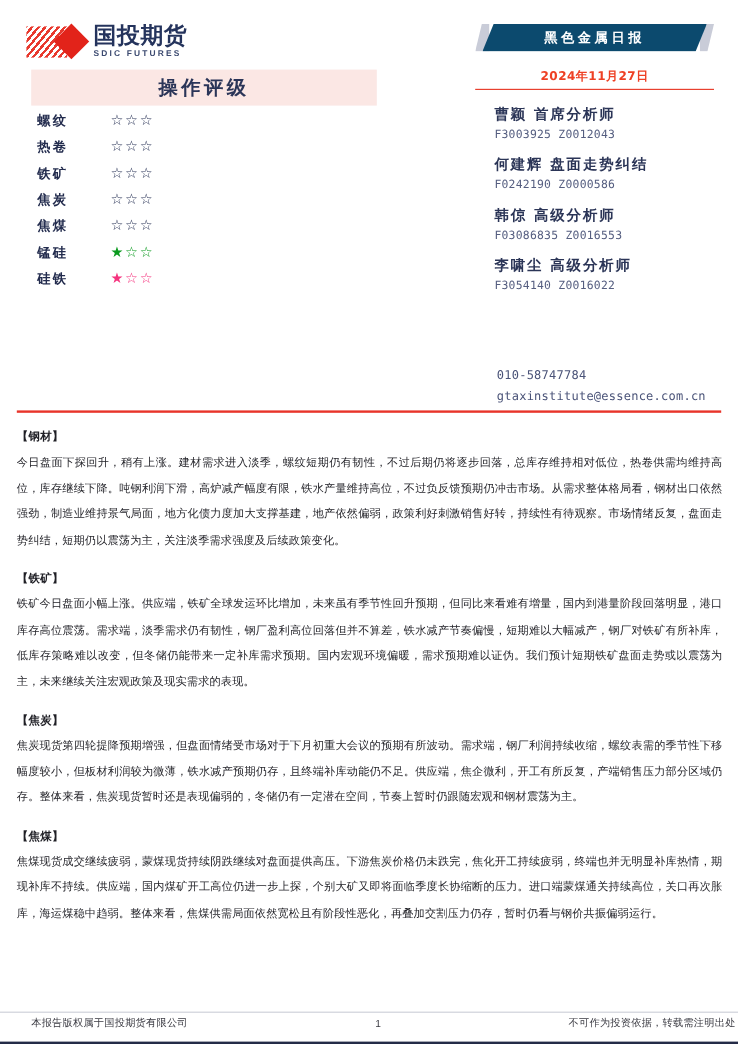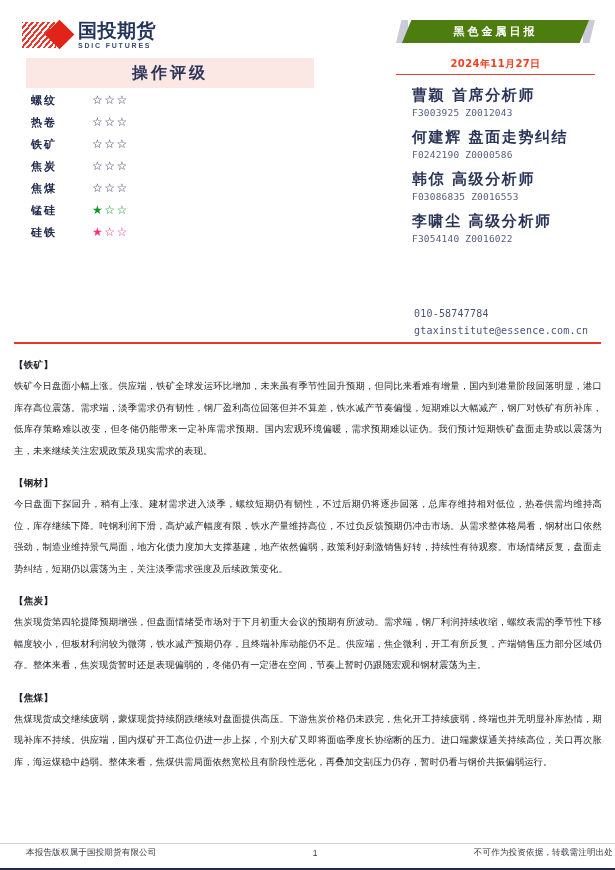--- a/index.html
+++ b/index.html
@@ -159,21 +159,21 @@
   .ribbon-tip-r {
     right: 0;
     clip-path: polygon(0 0, 100% 0, 54% 100%, 0 100%);
   }
   .ribbon-body {
     position: absolute;
     left: 6px;
     top: 0;
     width: 187px;
     height: 23px;
-    background: #4d7c0f;
+    background: #0c4a6e;
     clip-path: polygon(5% 0, 100% 0, 95% 100%, 0 100%);
     display: flex;
     align-items: center;
     justify-content: center;
   }
   .ribbon-title {
     font-family: "DejaVu Serif", "Liberation Serif", serif;
     font-size: 11px;
     font-weight: bold;
     color: #ffffff;
@@ -197,21 +197,21 @@
   }
 
   .analysts {
     position: absolute;
     left: 412px;
     top: 88px;
     width: 200px;
   }
   .analyst-name {
     font-family: "DejaVu Serif", "Liberation Serif", serif;
-    font-size: 15px;
+    font-size: 12px;
     font-weight: bold;
     color: #2b3557;
     letter-spacing: 1.6px;
     line-height: 14px;
     margin-bottom: 4px;
   }
   .analyst-code {
     font-family: "DejaVu Sans Mono", "Liberation Mono", monospace;
     font-size: 9.5px;
     color: #555e80;
@@ -390,26 +390,26 @@
     <div class="contact">
       <div class="contact-line">010-58747784</div>
       <div class="contact-line">gtaxinstitute@essence.com.cn</div>
     </div>
 
     <div class="header-rule"></div>
   </div>
 
   <div class="content" id="content-sections">
       <div class="section">
+        <div class="section-title">【钢材】</div>
+        <div class="section-body">今日盘面下探回升，稍有上涨。建材需求进入淡季，螺纹短期仍有韧性，不过后期仍将逐步回落，总库存维持相对低位，热卷供需均维持高位，库存继续下降。吨钢利润下滑，高炉减产幅度有限，铁水产量维持高位，不过负反馈预期仍冲击市场。从需求整体格局看，钢材出口依然强劲，制造业维持景气局面，地方化债力度加大支撑基建，地产依然偏弱，政策利好刺激销售好转，持续性有待观察。市场情绪反复，盘面走势纠结，短期仍以震荡为主，关注淡季需求强度及后续政策变化。</div>
+      </div>
+      <div class="section">
         <div class="section-title">【铁矿】</div>
         <div class="section-body">铁矿今日盘面小幅上涨。供应端，铁矿全球发运环比增加，未来虽有季节性回升预期，但同比来看难有增量，国内到港量阶段回落明显，港口库存高位震荡。需求端，淡季需求仍有韧性，钢厂盈利高位回落但并不算差，铁水减产节奏偏慢，短期难以大幅减产，钢厂对铁矿有所补库，低库存策略难以改变，但冬储仍能带来一定补库需求预期。国内宏观环境偏暖，需求预期难以证伪。我们预计短期铁矿盘面走势或以震荡为主，未来继续关注宏观政策及现实需求的表现。</div>
-      </div>
-      <div class="section">
-        <div class="section-title">【钢材】</div>
-        <div class="section-body">今日盘面下探回升，稍有上涨。建材需求进入淡季，螺纹短期仍有韧性，不过后期仍将逐步回落，总库存维持相对低位，热卷供需均维持高位，库存继续下降。吨钢利润下滑，高炉减产幅度有限，铁水产量维持高位，不过负反馈预期仍冲击市场。从需求整体格局看，钢材出口依然强劲，制造业维持景气局面，地方化债力度加大支撑基建，地产依然偏弱，政策利好刺激销售好转，持续性有待观察。市场情绪反复，盘面走势纠结，短期仍以震荡为主，关注淡季需求强度及后续政策变化。</div>
       </div>
       <div class="section">
         <div class="section-title">【焦炭】</div>
         <div class="section-body">焦炭现货第四轮提降预期增强，但盘面情绪受市场对于下月初重大会议的预期有所波动。需求端，钢厂利润持续收缩，螺纹表需的季节性下移幅度较小，但板材利润较为微薄，铁水减产预期仍存，且终端补库动能仍不足。供应端，焦企微利，开工有所反复，产端销售压力部分区域仍存。整体来看，焦炭现货暂时还是表现偏弱的，冬储仍有一定潜在空间，节奏上暂时仍跟随宏观和钢材震荡为主。</div>
       </div>
       <div class="section">
         <div class="section-title">【焦煤】</div>
         <div class="section-body">焦煤现货成交继续疲弱，蒙煤现货持续阴跌继续对盘面提供高压。下游焦炭价格仍未跌完，焦化开工持续疲弱，终端也并无明显补库热情，期现补库不持续。供应端，国内煤矿开工高位仍进一步上探，个别大矿又即将面临季度长协缩断的压力。进口端蒙煤通关持续高位，关口再次胀库，海运煤稳中趋弱。整体来看，焦煤供需局面依然宽松且有阶段性恶化，再叠加交割压力仍存，暂时仍看与钢价共振偏弱运行。</div>
       </div>
     </div>

